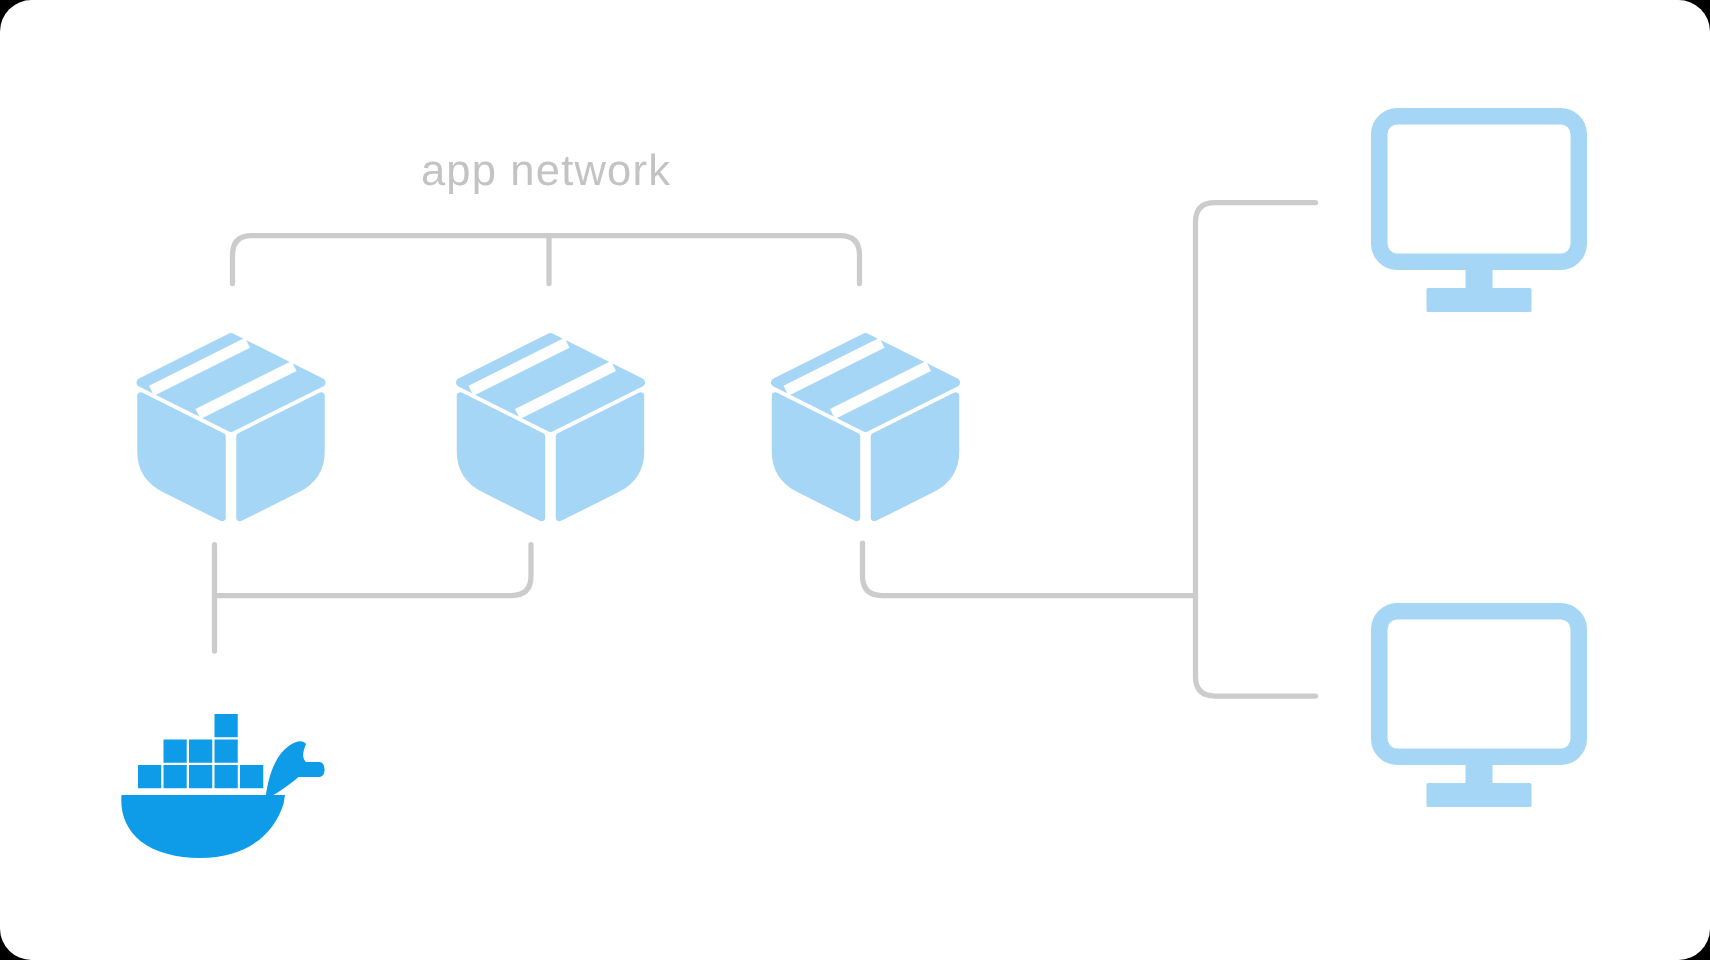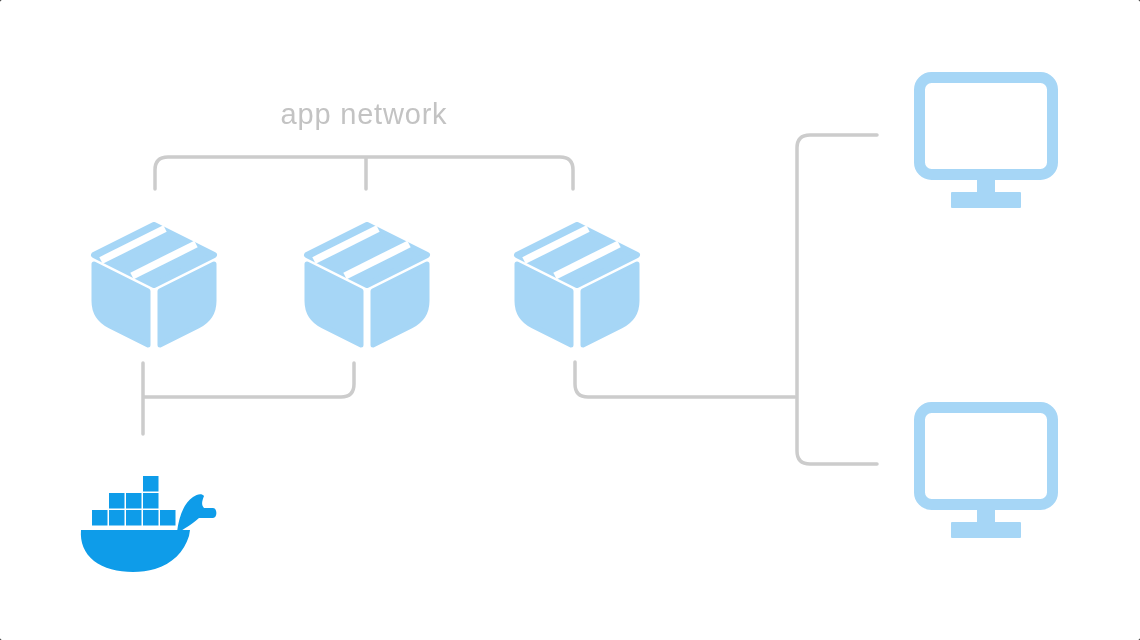--- a/index.html
+++ b/index.html
@@ -9,21 +9,21 @@
     width: 1140px;
     height: 640px;
     font-family: "Liberation Sans", sans-serif;
     overflow: hidden;
   }
   .canvas {
     position: relative;
     width: 1140px;
     height: 640px;
     background: var(--background, #ffffff);
-    border-radius: 2px;
+    border-radius: 21px;
     overflow: hidden;
   }
   .connector-layer {
     position: absolute;
     left: 0; top: 0;
     width: 1140px;
     height: 640px;
     z-index: 1;
   }
   .connector-layer path {

